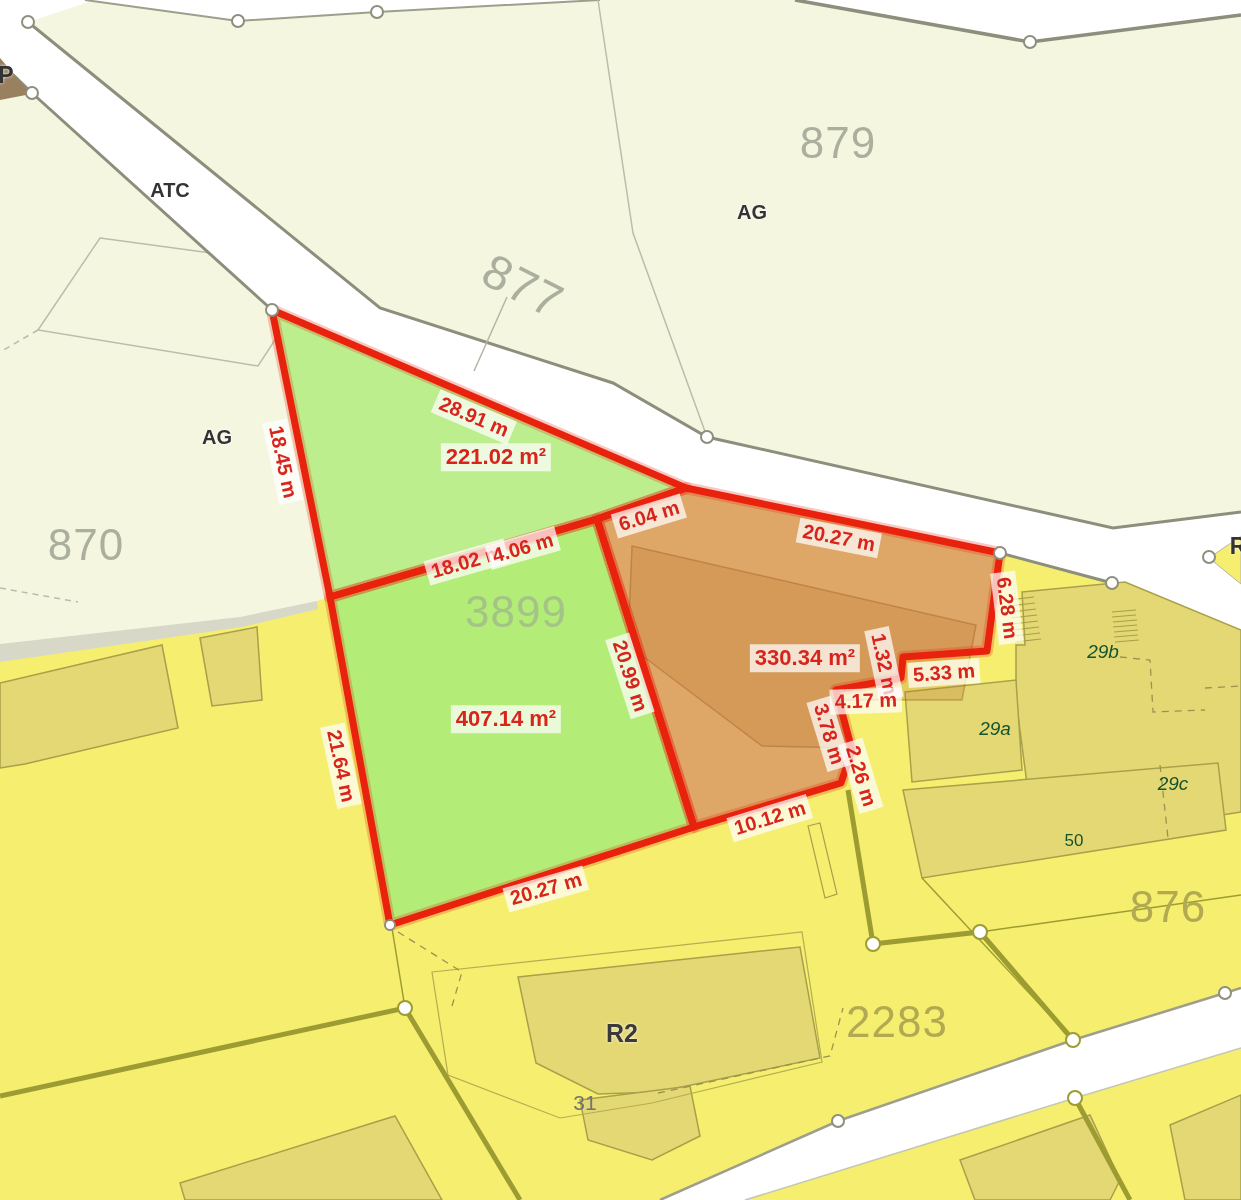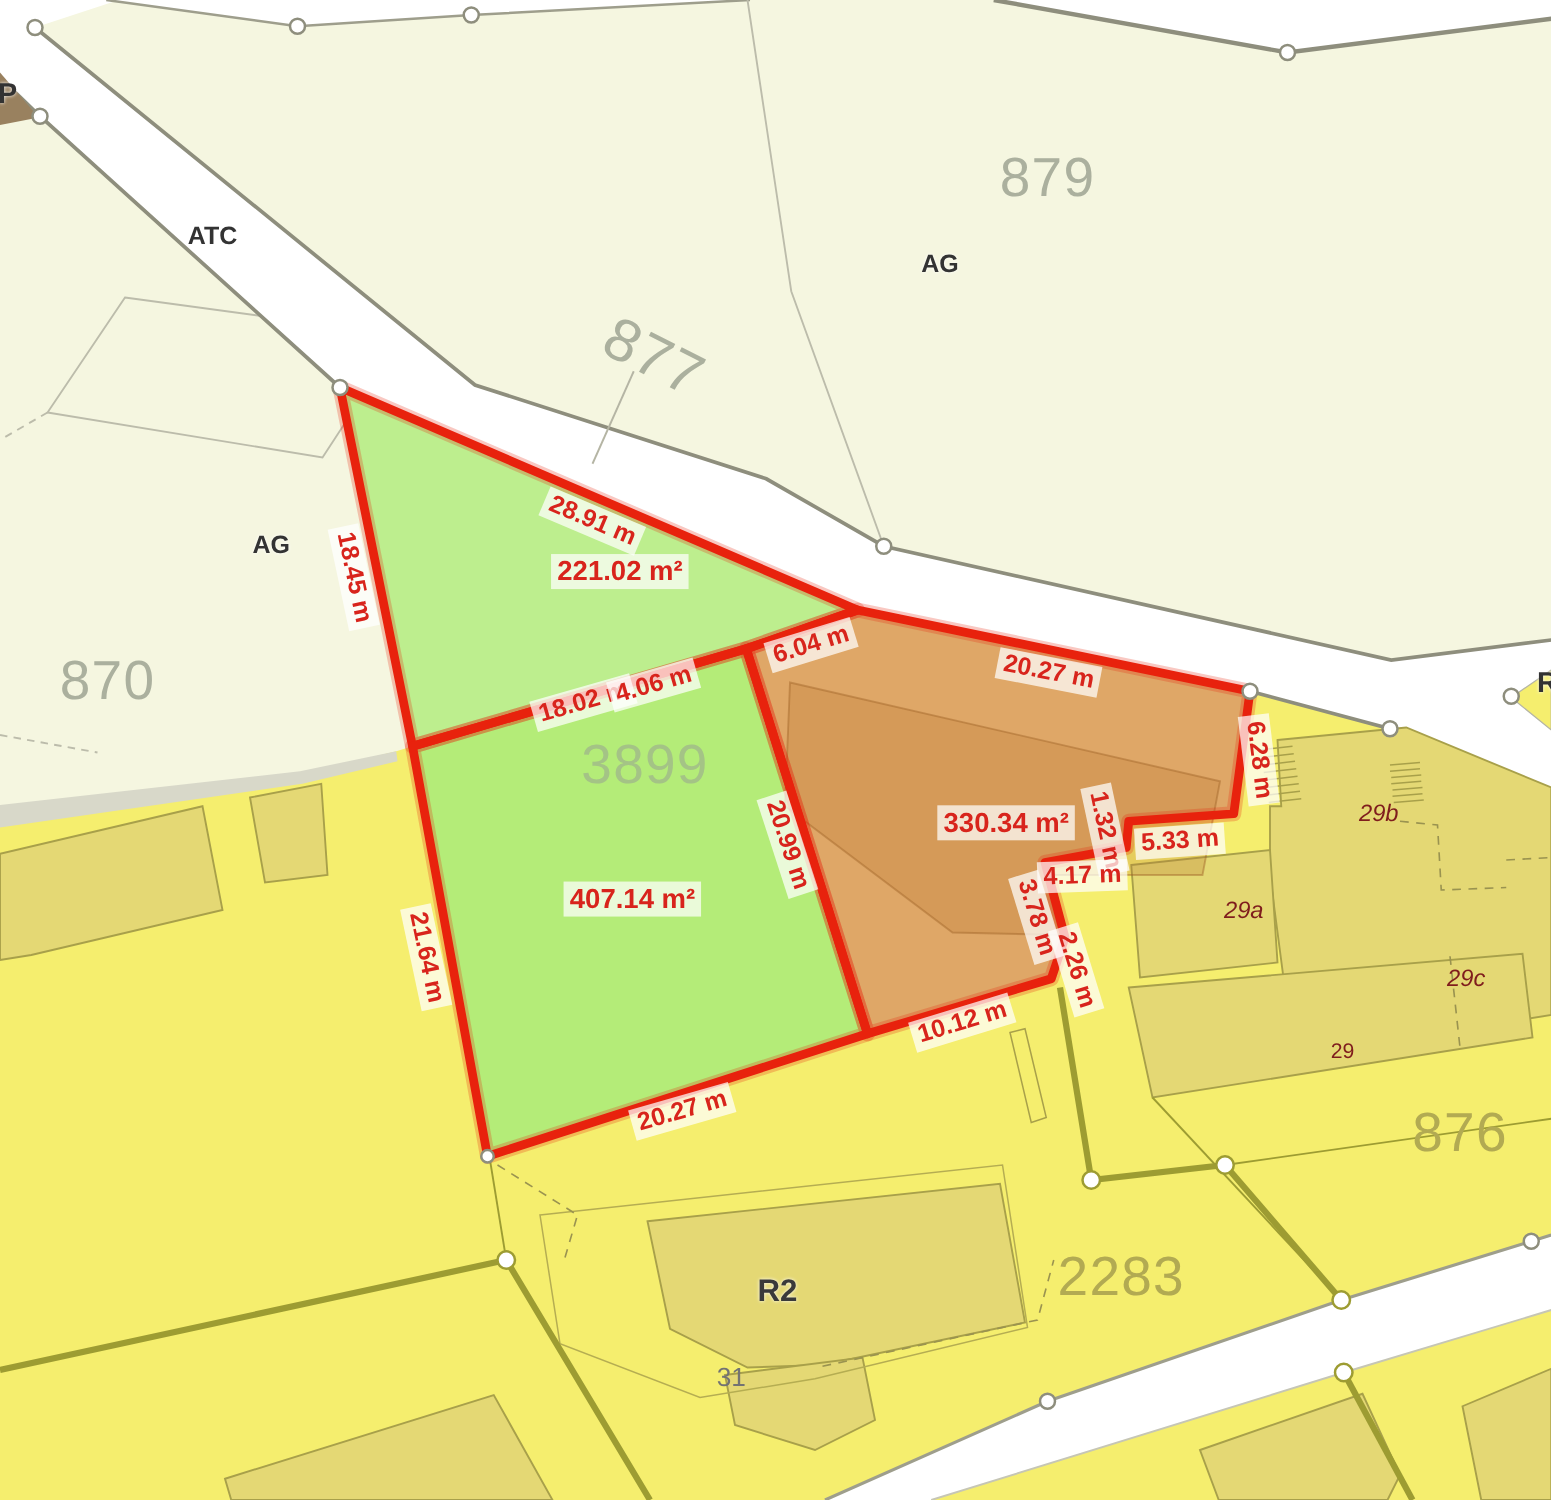--- a/index.html
+++ b/index.html
@@ -9,21 +9,21 @@
   .lbl{position:absolute;white-space:nowrap;transform-origin:center;}
   .lbl-red{font-weight:bold;font-size:20px;color:#d8241c;
            background:rgba(255,255,255,0.72);padding:0 5px;line-height:1.25;}
   .lbl-red.area{font-size:22px;}
   .lbl-num{font-size:44px;color:#abb09e;letter-spacing:1px;}
   .lbl-num.big{font-size:48px;}
   .lbl-num.olive{color:#b2aa52;}
   .lbl-num.green{color:#a4c386;}
   .lbl-dark{font-weight:bold;font-size:20px;color:#333333;text-shadow:0 0 3px #ffffff;}
   .lbl-dark.r2{font-size:25px;color:#3a3a3a;margin-top:13px;}
-  .lbl-bld{font-size:19px;color:#7f1d1d;}
+  .lbl-bld{font-size:19px;color:#14532d;}
   .lbl-bld.it{font-style:italic;}
   .lbl-bld.b31{font-size:21px;color:#737373;}
 </style>
 </head>
 <body>
 
 <div id="stage">
 
 <svg width="1241" height="1200" viewBox="0 0 1241 1200" xmlns="http://www.w3.org/2000/svg">
 
@@ -158,21 +158,21 @@
   <div class="lbl lbl-num" style="left:838px;top:143px;transform:translate(-50%,-50%);">879</div>
   <div class="lbl lbl-dark" style="left:752px;top:212px;transform:translate(-50%,-50%);">AG</div>
   <div class="lbl lbl-num big" style="left:523px;top:286px;transform:translate(-50%,-50%) rotate(27deg);">877</div>
   <div class="lbl lbl-dark" style="left:217px;top:437px;transform:translate(-50%,-50%);">AG</div>
   <div class="lbl lbl-num" style="left:86px;top:545px;transform:translate(-50%,-50%);">870</div>
   <div class="lbl lbl-num green" style="left:516px;top:612px;transform:translate(-50%,-50%);">3899</div>
   <div class="lbl lbl-dark" style="left:1238px;top:546px;transform:translate(-50%,-50%);font-size:23px;">R</div>
   <div class="lbl lbl-bld it" style="left:1103px;top:652px;transform:translate(-50%,-50%);">29b</div>
   <div class="lbl lbl-bld it" style="left:995px;top:729px;transform:translate(-50%,-50%);">29a</div>
   <div class="lbl lbl-bld it" style="left:1173px;top:748px;transform:translate(-50%,-50%);margin-top:36px;">29c</div>
-  <div class="lbl lbl-bld" style="left:1074px;top:841px;transform:translate(-50%,-50%);font-size:17px;">29</div>
+  <div class="lbl lbl-bld" style="left:1074px;top:841px;transform:translate(-50%,-50%);font-size:17px;">50</div>
   <div class="lbl lbl-num olive" style="left:1168px;top:907px;transform:translate(-50%,-50%);">876</div>
   <div class="lbl lbl-num olive" style="left:897px;top:1022px;transform:translate(-50%,-50%);">2283</div>
   <div class="lbl lbl-dark r2" style="left:622px;top:1020px;transform:translate(-50%,-50%);">R2</div>
   <div class="lbl lbl-bld b31" style="left:585px;top:1103px;transform:translate(-50%,-50%);">31</div>
 
   <div class="lbl lbl-red" style="left:474px;top:417px;transform:translate(-50%,-50%) rotate(23deg);">28.91 m</div>
   <div class="lbl lbl-red area" style="left:452px;top:457px;transform:translate(-50%,-50%);margin-left:44px;">221.02 m²</div>
   <div class="lbl lbl-red" style="left:283px;top:462px;transform:translate(-50%,-50%) rotate(78deg);">18.45 m</div>
   <div class="lbl lbl-red" style="left:467px;top:562px;transform:translate(-50%,-50%) rotate(-16deg);">18.02 m</div>
   <div class="lbl lbl-red" style="left:523px;top:548px;transform:translate(-50%,-50%) rotate(-16deg);">4.06 m</div>

